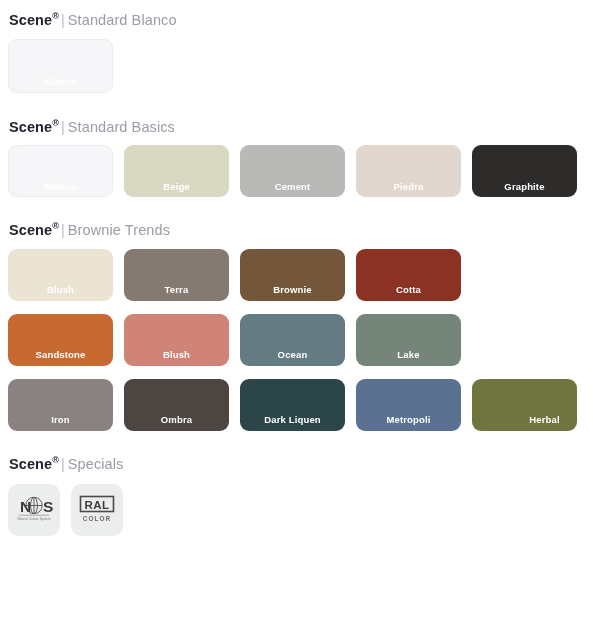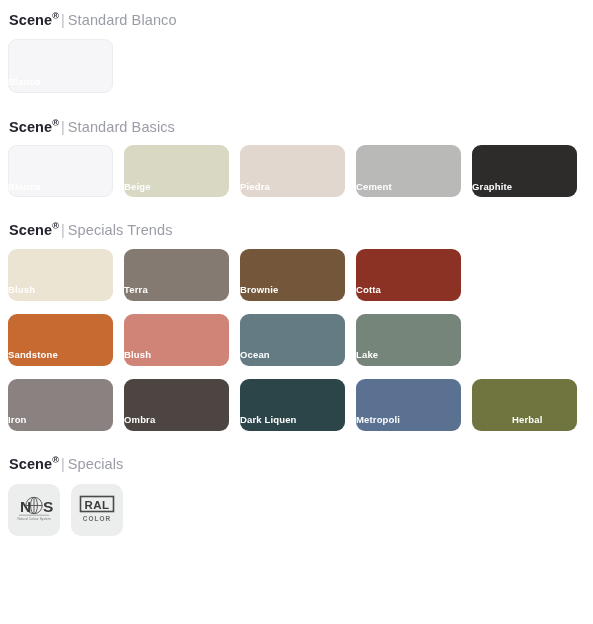--- a/index.html
+++ b/index.html
@@ -65,21 +65,21 @@
     cursor: pointer;
   }
   .swatch.bordered {
     box-shadow: inset 0 0 0 1px #ececf0;
   }
   .swatch-label {
     position: absolute;
     left: 0;
     right: 0;
     bottom: 6px;
-    text-align: left;
+    text-align: center;
     color: #ffffff;
     font-size: 9.5px;
     font-weight: bold;
     letter-spacing: .15px;
     line-height: 1;
     pointer-events: none;
   }
   
   .blanco-row { margin-bottom: 14px; }
   .blanco-row .swatch { height: 54px; }
@@ -119,33 +119,33 @@
       </div>
       <div class="section">
         <div class="section-header"><span class="brand">Scene<sup>®</sup></span><span class="sep">|</span><span class="sub">Standard Basics</span></div>
         <div class="swatch-row">
           <div class="swatch bordered" style="background: rgb(246, 246, 248);">
             <span class="swatch-label" style="color: rgb(255, 255, 255);">Blanco</span>
           </div>
           <div class="swatch" style="background: rgb(217, 217, 195);">
             <span class="swatch-label" style="color: rgb(255, 255, 255);">Beige</span>
           </div>
+          <div class="swatch" style="background: rgb(185, 186, 184);">
+            <span class="swatch-label" style="color: rgb(255, 255, 255);">Cement</span>
+          </div>
           <div class="swatch" style="background: rgb(226, 215, 206);">
             <span class="swatch-label" style="color: rgb(255, 255, 255);">Piedra</span>
           </div>
-          <div class="swatch" style="background: rgb(185, 186, 184);">
-            <span class="swatch-label" style="color: rgb(255, 255, 255);">Cement</span>
-          </div>
           <div class="swatch" style="background: rgb(46, 44, 43);">
             <span class="swatch-label" style="color: rgb(255, 255, 255);">Graphite</span>
           </div>
         </div>
       </div>
       <div class="section">
-        <div class="section-header"><span class="brand">Scene<sup>®</sup></span><span class="sep">|</span><span class="sub">Specials Trends</span></div>
+        <div class="section-header"><span class="brand">Scene<sup>®</sup></span><span class="sep">|</span><span class="sub">Brownie Trends</span></div>
         <div class="swatch-row">
           <div class="swatch" style="background: rgb(236, 228, 210);">
             <span class="swatch-label" style="color: rgb(255, 255, 255);">Blush</span>
           </div>
           <div class="swatch" style="background: rgb(133, 122, 113);">
             <span class="swatch-label" style="color: rgb(255, 255, 255);">Terra</span>
           </div>
           <div class="swatch" style="background: rgb(116, 87, 58);">
             <span class="swatch-label" style="color: rgb(255, 255, 255);">Brownie</span>
           </div>

